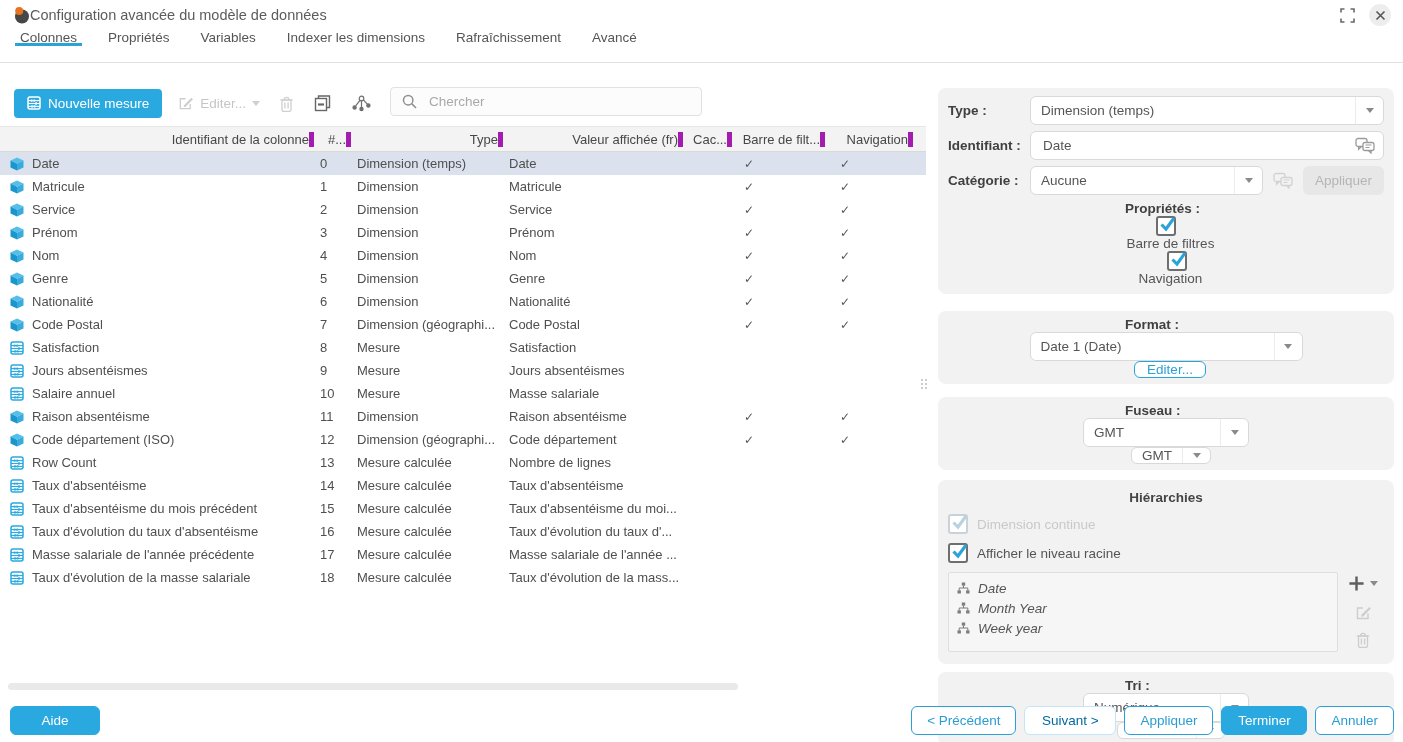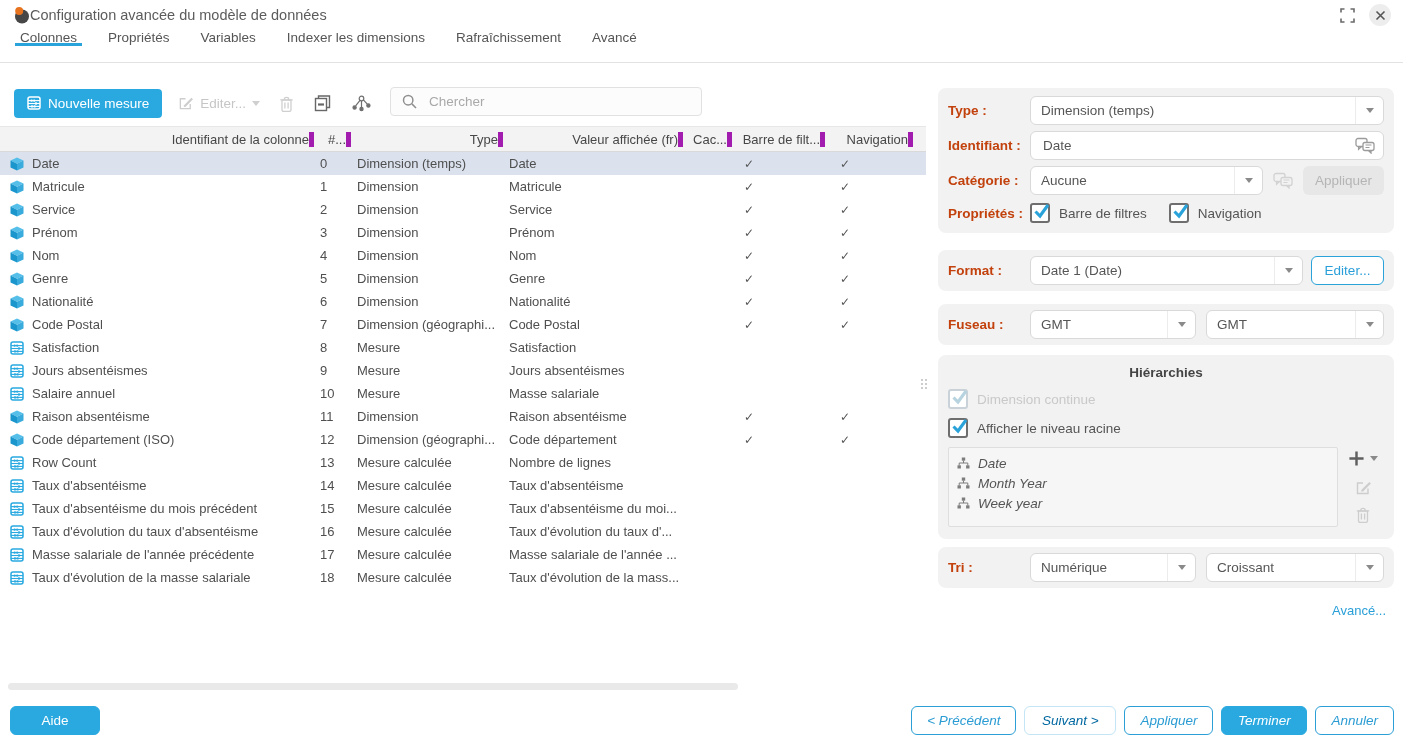--- a/index.html
+++ b/index.html
@@ -41,22 +41,22 @@
   .cell-chk{padding-left:12px;font-size:12px;color:#555;}
   .cell-chk.nav{padding-left:15px;}
   .hscroll{position:absolute;top:683px;left:8px;width:730px;height:7px;background:#e9e9e9;border-radius:4px;cursor:pointer;}
   
   .splitter{position:absolute;left:921px;top:379px;display:grid;grid-template-columns:2px 2px;gap:2px;cursor:col-resize;}
   .splitter i{width:2px;height:2px;border-radius:50%;background:#bcbcbc;}
   
   .right-pane{position:absolute;top:88px;left:938px;width:456px;box-sizing:border-box;}
   .gbox{background:#f2f2f2;border-radius:8px;padding:8px 10px;box-sizing:border-box;}
   .prow{display:flex;align-items:center;min-height:29px;margin-bottom:6px;}
-  .prow:last-child{margin-bottom:0;}
-  .plabel{width:82px;flex-shrink:0;font-weight:700;color:#c2410c;font-size:13.5px;}
+  .prow:last-child{margin-bottom:0;flex-direction:column;}
+  .plabel{width:82px;flex-shrink:0;font-weight:700;color:#404040;font-size:13.5px;}
   .combo{display:flex;align-items:center;background:#fff;border:1px solid #d9d9d9;border-radius:6px;height:29px;box-sizing:border-box;cursor:pointer;}
   .combo .val{flex:1;padding:0 10px;color:#555;font-size:13.5px;white-space:nowrap;overflow:hidden;}
   .combo .arr{width:27px;align-self:stretch;display:flex;align-items:center;justify-content:center;border-left:1px solid #ececec;}
   .inputbox{display:flex;align-items:center;background:#fff;border:1px solid #d9d9d9;border-radius:6px;height:29px;box-sizing:border-box;flex:1;padding:0 8px 0 10px;}
   .inputbox input{border:none;outline:none;flex:1;font-family:inherit;font-size:13.5px;color:#555;background:transparent;min-width:0;}
   .btn-gray{background:#e7e7e7;color:#b5b5b5;border-radius:6px;height:29px;display:flex;align-items:center;justify-content:center;font-size:13.5px;cursor:default;}
   .btn-blue-outline{background:#fff;border:1px solid #2aa3da;color:#2a9fd8;border-radius:6px;height:29px;display:flex;align-items:center;justify-content:center;font-size:13.5px;padding:0 12px;box-sizing:border-box;cursor:pointer;}
   .cb{position:relative;width:16px;height:16px;border:2px solid #6e6e6e;border-radius:3px;background:#fff;display:inline-block;flex-shrink:0;cursor:pointer;}
   .cb svg{position:absolute;left:0px;top:-3px;overflow:visible;}
   .cb.disabled{border-color:#c9d2d8;cursor:default;}
@@ -69,21 +69,21 @@
   .hitem{display:flex;align-items:center;gap:8px;height:20px;font-style:italic;color:#555;font-size:13.5px;cursor:pointer;}
   .hside{width:42px;display:flex;flex-direction:column;align-items:center;gap:8px;padding-top:3px;}
   .plusrow{display:flex;align-items:center;gap:5px;cursor:pointer;}
   .advanced{text-align:right;margin-top:15px;padding-right:8px;}
   .advanced a{color:#2a9fd8;font-size:13px;text-decoration:none;cursor:pointer;}
   
   .btn-foot{height:29px;border-radius:6px;border:1px solid #2b9fd6;color:#2b9cd3;background:#fff;display:flex;align-items:center;justify-content:center;font-size:13.5px;padding:0 15px;box-sizing:border-box;cursor:pointer;white-space:nowrap;}
   .btn-foot.solid{background:#29a9e0;border-color:#29a9e0;color:#fff;}
   .btn-foot.disabled{border-color:#c3e5f5;color:#0369a1;cursor:default;}
   .footer-left{position:absolute;left:10px;bottom:7px;width:90px;}
-  .footer-right{position:absolute;right:9px;bottom:7px;display:flex;gap:8px;font-style:italic;}
+  .footer-right{position:absolute;right:9px;bottom:7px;display:flex;gap:8px;}
 </style>
 </head>
 <body>
 
 <div class="titlebar">
   <span style="display:flex;">
     <svg width="18" height="18" viewBox="0 0 18 18">
       <circle cx="10" cy="10.5" r="7" fill="#474747"></circle>
       <circle cx="7.2" cy="5" r="4" fill="#e8731e"></circle>
     </svg>

